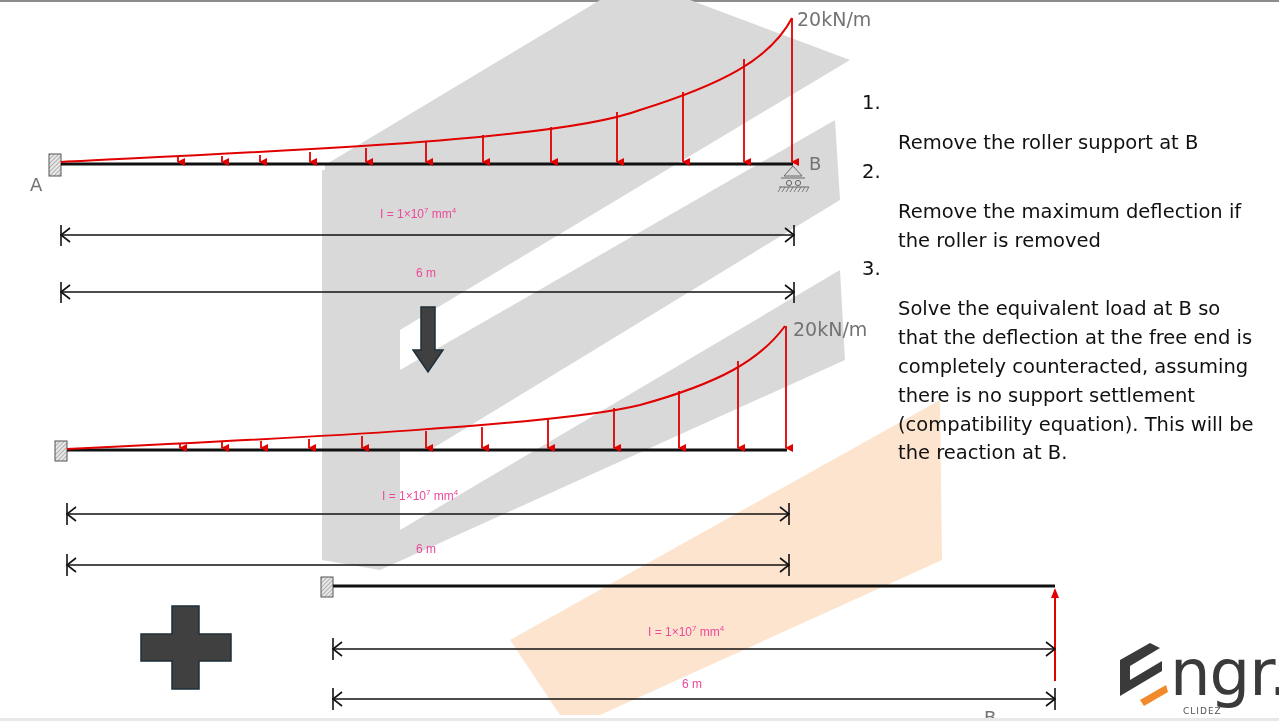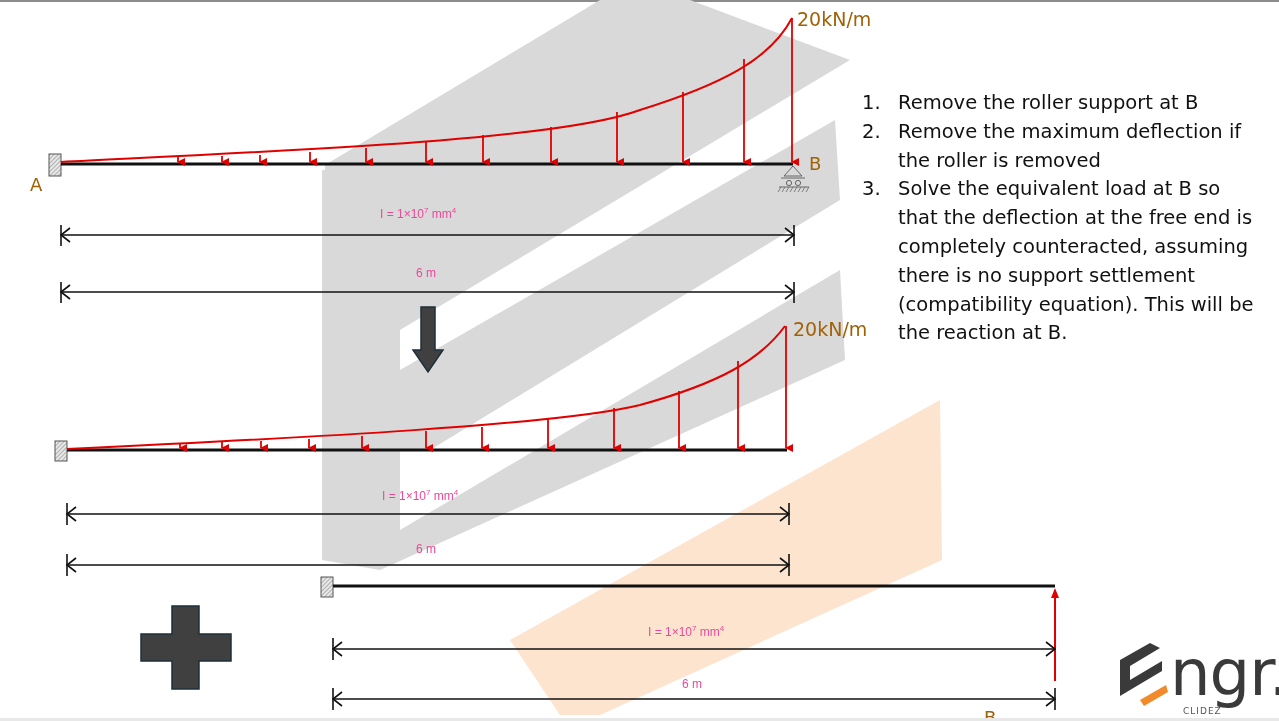--- a/index.html
+++ b/index.html
@@ -3,22 +3,22 @@
 <meta charset="utf-8">
 <style>
   html, body { margin:0; padding:0; background:#ffffff; }
   body { width:1279px; height:721px; position:relative; overflow:hidden; font-family:"Liberation Sans", sans-serif; }
   #canvas { position:absolute; left:0; top:0; width:1279px; height:721px; }
   .topline { position:absolute; left:0; top:0; width:1279px; height:2px; background:#8c8c8c; }
   .botline { position:absolute; left:0; top:718px; width:1279px; height:3px; background:#e8e8e8; }
   .steps { position:absolute; left:862px; top:89px; width:400px; font-family:"DejaVu Sans", sans-serif; font-size:19.5px; line-height:28.8px; color:#111; }
   .steps .item { display:flex; }
   .steps .num { width:36px; flex:none; }
-  .steps .txt { flex:1; }
-  .lbl { position:absolute; font-family:"DejaVu Sans", sans-serif; color:#a16207; }
+  .steps .txt { flex:1;margin-top:40px; }
+  .lbl { position:absolute; font-family:"DejaVu Sans", sans-serif; color:#737373; }
   .dimtxt { position:absolute; font-family:"Liberation Sans", sans-serif; font-size:12px; color:#ec4899; white-space:nowrap; }
   .dimtxt sup { font-size:8px; }
   .logo-word { position:absolute; left:1170px; top:636px; font-family:"DejaVu Sans", sans-serif; font-size:64px; color:#3a3a3a; letter-spacing:-1px; }
   .logo-sub { position:absolute; left:1174px; top:706px; font-family:"DejaVu Sans", sans-serif; font-size:9px; color:#555; letter-spacing:1px;margin-left:9px; }
 </style>
 </head>
 <body>
 
 <div class="topline"></div>
 

